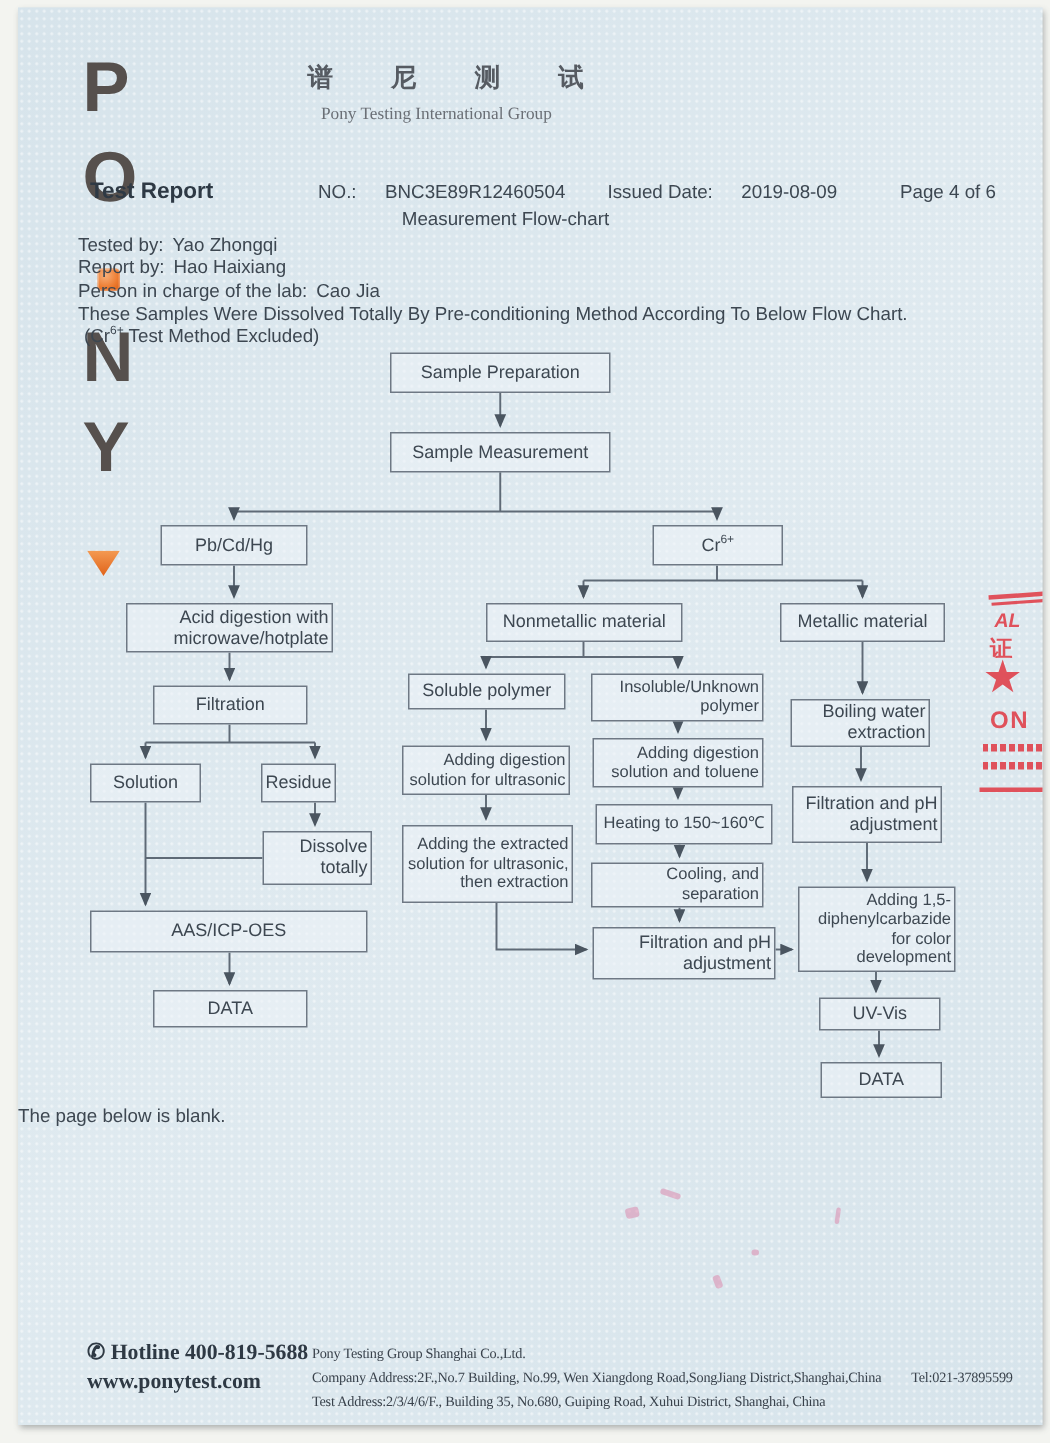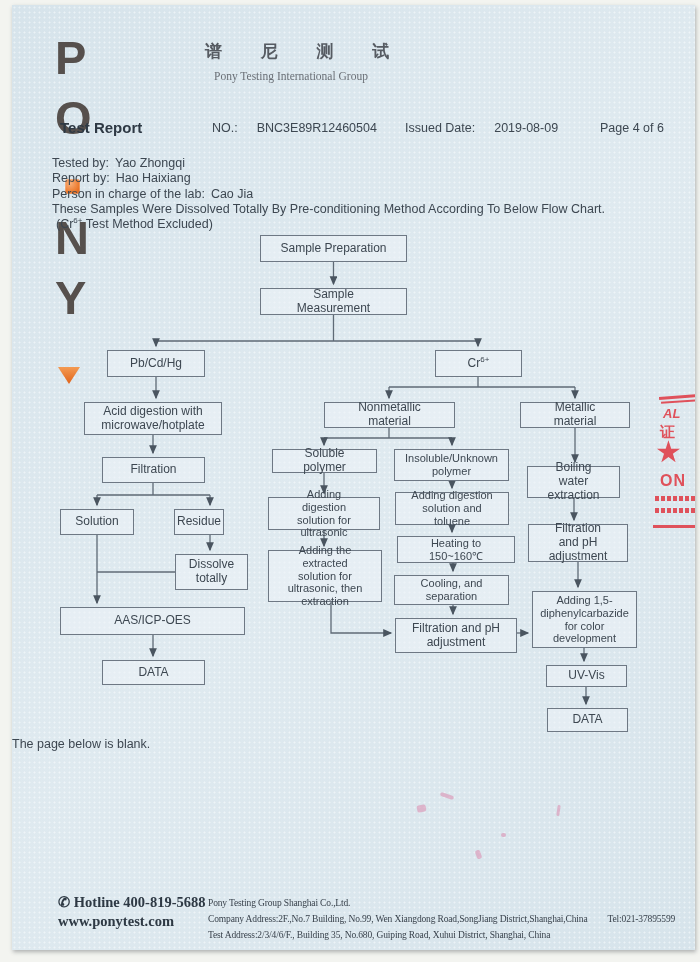--- a/index.html
+++ b/index.html
@@ -44,22 +44,22 @@
 
   .info { position:absolute; left:40px; top:151px; font-size:12.5px; line-height:15.3px; }
   .info .ival { margin-left:6px; }
   .info .excl { padding-left:4px; }
   .sup { font-size:8px; vertical-align:super; line-height:0; }
 
   
   .flow { position:absolute; left:0; top:0; width:700px; height:962px; }
   svg.wires { position:absolute; left:0; top:0; pointer-events:none; }
   .node { position:absolute; border:1.2px solid #6e7884; background:rgba(236,243,248,0.55);
-          display:flex; align-items:center; justify-content:center; text-align:center;
-          font-size:12px; color:#3d4751; line-height:1.15; padding:1px 15px; }
+          display:flex; align-items:center; justify-content:center; text-align:right;
+          font-size:12px; color:#3d4751; line-height:1.15; padding:1px 2px; }
   .node.small { font-size:11px; line-height:1.18; }
 
   .blank-note { position:absolute; left:0; top:732px; width:683px; font-size:12.5px; }
 
   
   .stamp { position:absolute; left:641px; top:388px; width:62px; height:150px; color:#e0454f; opacity:0.92; }
   .stamp .bar { position:absolute; left:6px; width:54px; height:3px; background:#e0454f; transform:rotate(-4deg); }
   .stamp .bar2 { position:absolute; left:8px; width:52px; height:2px; background:#e0454f; transform:rotate(-4deg); }
   .stamp .t-al { position:absolute; left:10px; top:13px; font-size:13px; font-weight:bold; font-style:italic; }
   .stamp .t-cert { position:absolute; left:7px; top:30px; font-size:15px; font-weight:bold; }
@@ -92,20 +92,21 @@
   </div>
 
   <div class="hdr-title">Test Report</div>
   <div class="hdr-no">
     <span>NO.:</span><span class="hdr-val">BNC3E89R12460504</span>
   </div>
   <div class="hdr-issued">
     <span>Issued Date:</span><span class="hdr-val">2019-08-09</span>
   </div>
   <div class="hdr-page">Page 4 of 6</div>
+  <div class="hdr-sub">Measurement Flow-chart</div>
 
   <div class="info">
     <div><span>Tested by:</span><span class="ival">Yao Zhongqi</span></div>
     <div><span>Report by:</span><span class="ival">Hao Haixiang</span></div>
     <div><span>Person in charge of the lab:</span><span class="ival">Cao Jia</span></div>
     <div>These Samples Were Dissolved Totally By Pre-conditioning Method According To Below Flow Chart.</div>
     <div class="excl"><span>(Cr</span><span class="sup">6+</span><span> Test Method Excluded)</span></div>
   </div>
 
   <div class="flow">

